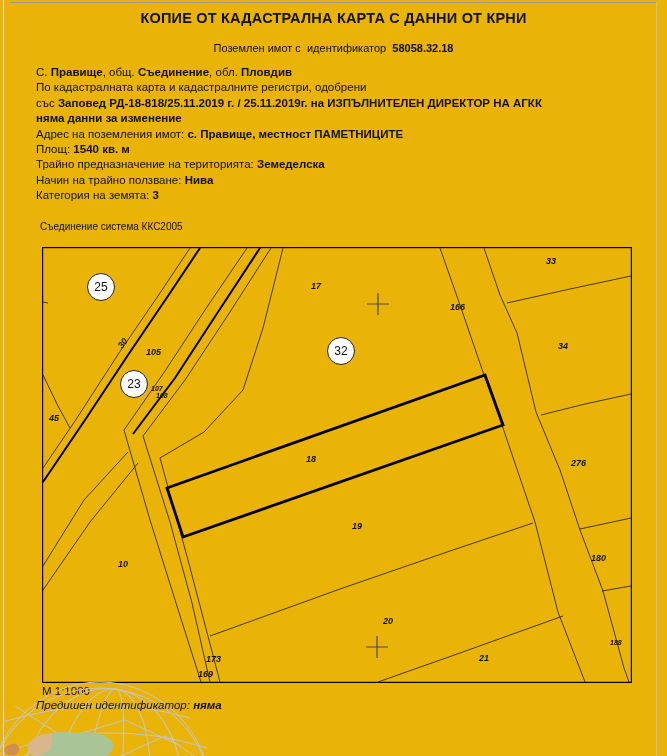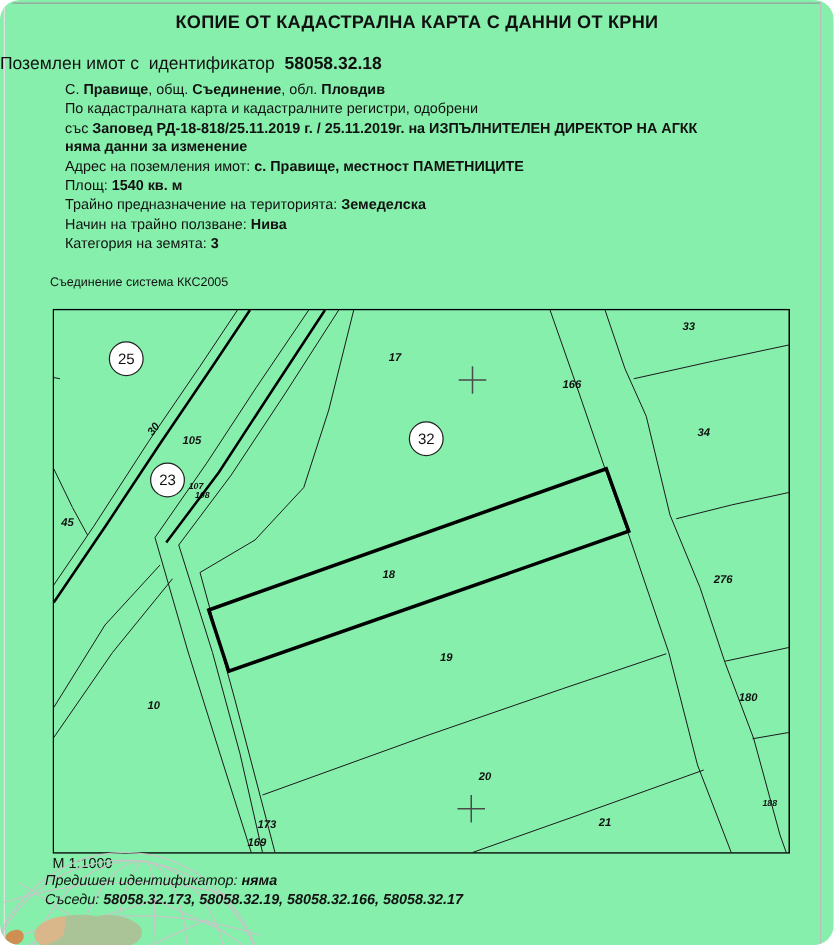--- a/index.html
+++ b/index.html
@@ -1,26 +1,26 @@
 <!DOCTYPE html>
 <html><head>
 <meta charset="utf-8">
 <style>
   html,body{margin:0;padding:0;background:#fff;}
-  .page{position:relative;width:667px;height:756px;background:#86efac;overflow:hidden;
-        font-family:"Liberation Sans","DejaVu Sans",sans-serif;color:#111;border-radius:16px;}
+  .page{position:relative;width:667px;height:756px;background:#eab308;overflow:hidden;
+        font-family:"Liberation Sans","DejaVu Sans",sans-serif;color:#111;}
   .frame-top{position:absolute;left:10px;top:2px;width:646px;height:0;border-top:1px solid #9a9a9a;}
   .frame-right{position:absolute;left:656px;top:2px;width:0;height:754px;border-left:1px solid #bdbdbd;}
   .frame-left{position:absolute;left:3px;top:0;width:0;height:756px;border-left:1px solid #e0e0e0;}
   .title{position:absolute;left:0;top:10px;width:667px;text-align:center;
          font-size:14.5px;font-weight:bold;letter-spacing:.2px;}
-  .subtitle{position:absolute;left:0;top:42px;width:667px;
-            font-size:14px;white-space:pre;}
+  .subtitle{position:absolute;left:0;top:42px;width:667px;text-align:center;
+            font-size:11px;white-space:pre;}
   .subtitle b{font-weight:bold;}
-  .info{position:absolute;left:52px;top:65px;width:600px;font-size:11.5px;line-height:15.4px;}
+  .info{position:absolute;left:36px;top:65px;width:600px;font-size:11.5px;line-height:15.4px;}
   .info .tline{white-space:pre;}
   .coordsys{position:absolute;left:40px;top:221px;font-size:10px;}
   .map-svg{position:absolute;left:42px;top:247px;width:590px;height:436px;}
   .map-svg text{font-family:"Liberation Sans","DejaVu Sans",sans-serif;font-size:9px;
                 font-style:italic;font-weight:bold;fill:#101010;}
   .map-svg text.circnum{font-style:normal;font-weight:normal;font-size:12px;text-anchor:middle;}
   .map-svg text.tiny{font-size:7px;}
   .scale{position:absolute;left:42px;top:685px;width:590px;text-align:left;
          font-size:11.5px;font-weight:normal;}
   .watermark{position:absolute;left:-15px;top:676px;width:240px;height:80px;z-index:0;}
@@ -151,16 +151,15 @@
     </g>
     <g>
       <path d="M45,66 C55,57 75,54 92,57 C105,54 120,58 127,65 C131,71 127,78 120,80 L48,80 C42,76 41,71 45,66 Z" fill="#abc497"></path>
       <path d="M45,66 C50,60 60,57 68,57 L66,72 C60,78 52,80 48,80 C42,76 41,71 45,66 Z" fill="#d9b78b"></path>
       <path d="M22,70 C28,66 34,68 34,73 C34,78 28,81 23,79 C19,77 18,73 22,70 Z" fill="#cf8f52"></path>
     </g>
   </svg>
 
   <div class="footer">
       <div class="tline"><span>Предишен идентификатор: </span><b>няма</b></div>
-      <div class="tline"><span>Съседи: </span><b>58058.32.173, 58058.32.19, 58058.32.166, 58058.32.17</b></div>
     </div>
 
 </div>
 
 </body></html>

